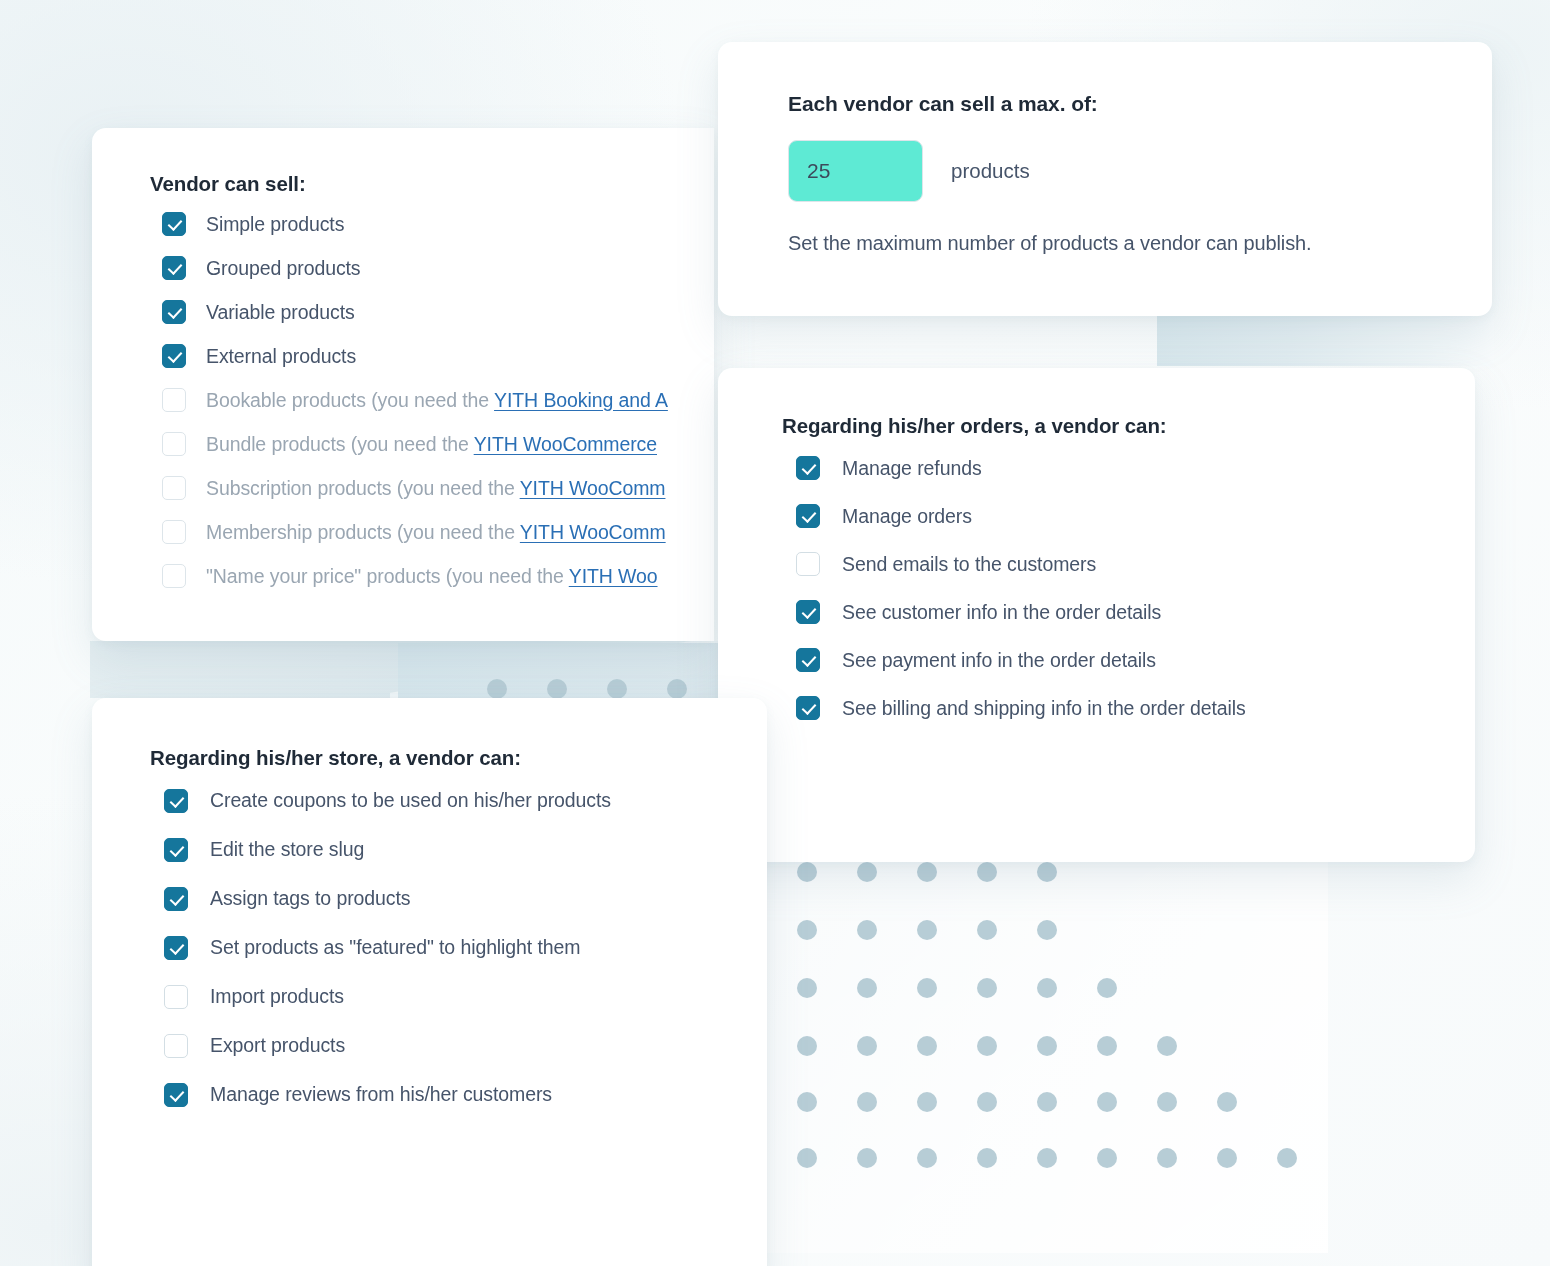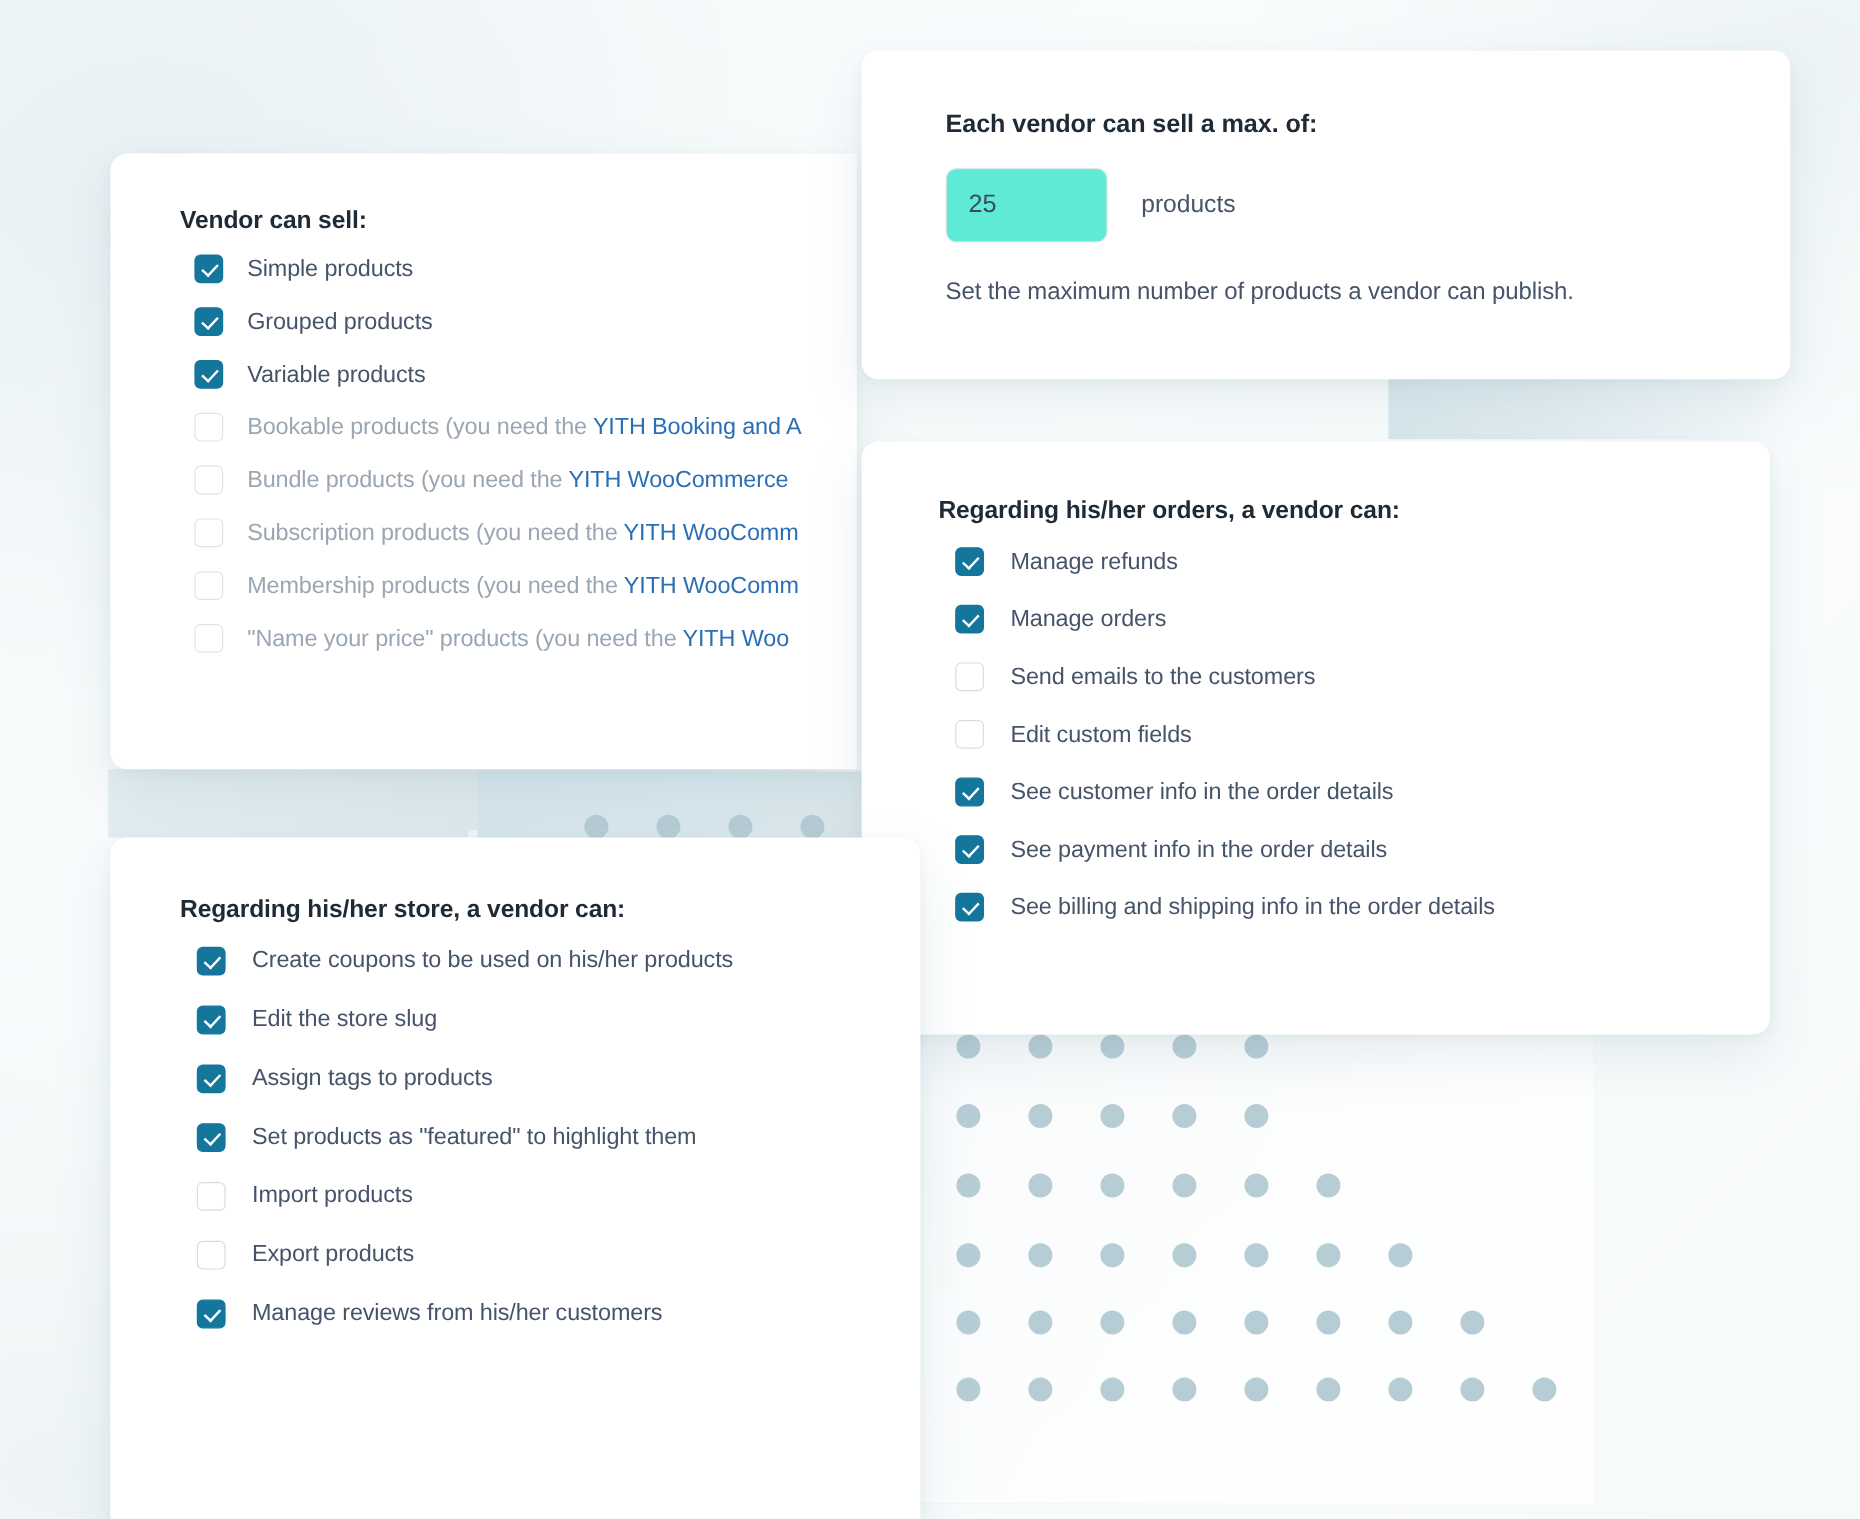--- a/index.html
+++ b/index.html
@@ -167,20 +167,21 @@
     font-size: 19.5px;
     color: #46546a;
     letter-spacing: -0.1px;
   }
   #card-products .opt-label { margin-left: 20px; }
   .opt.is-disabled .opt-label { color: #9aa6b2; }
 
   .opt-label a,
   .opt-label .lnk {
     color: #2a6fb5;
+    text-decoration: underline;
     text-underline-offset: 3px;
   }
 
   
   .max-title {
     font-size: 21px;
     font-weight: bold;
     color: #1f2a37;
     margin: 0;
     letter-spacing: -0.1px;
@@ -286,20 +287,24 @@
             <span class="opt-label">Simple products</span>
           </li>
           <li class="opt">
             <span class="cbox checked"></span>
             <span class="opt-label">Grouped products</span>
           </li>
           <li class="opt">
             <span class="cbox checked"></span>
             <span class="opt-label">Variable products</span>
           </li>
+          <li class="opt">
+            <span class="cbox checked"></span>
+            <span class="opt-label">External products</span>
+          </li>
           <li class="opt is-disabled">
             <span class="cbox disabled"></span>
             <span class="opt-label">Bookable products (you need the <span class="lnk">YITH Booking and A</span></span>
           </li>
           <li class="opt is-disabled">
             <span class="cbox disabled"></span>
             <span class="opt-label">Bundle products (you need the <span class="lnk">YITH WooCommerce </span></span>
           </li>
           <li class="opt is-disabled">
             <span class="cbox disabled"></span>
@@ -338,24 +343,20 @@
           </li>
           <li class="opt">
             <span class="cbox checked"></span>
             <span class="opt-label">Manage orders</span>
           </li>
           <li class="opt">
             <span class="cbox"></span>
             <span class="opt-label">Send emails to the customers</span>
           </li>
           <li class="opt">
-            <span class="cbox"></span>
-            <span class="opt-label">Edit custom fields</span>
-          </li>
-          <li class="opt">
             <span class="cbox checked"></span>
             <span class="opt-label">See customer info in the order details</span>
           </li>
           <li class="opt">
             <span class="cbox checked"></span>
             <span class="opt-label">See payment info in the order details</span>
           </li>
           <li class="opt">
             <span class="cbox checked"></span>
             <span class="opt-label">See billing and shipping info in the order details</span>

